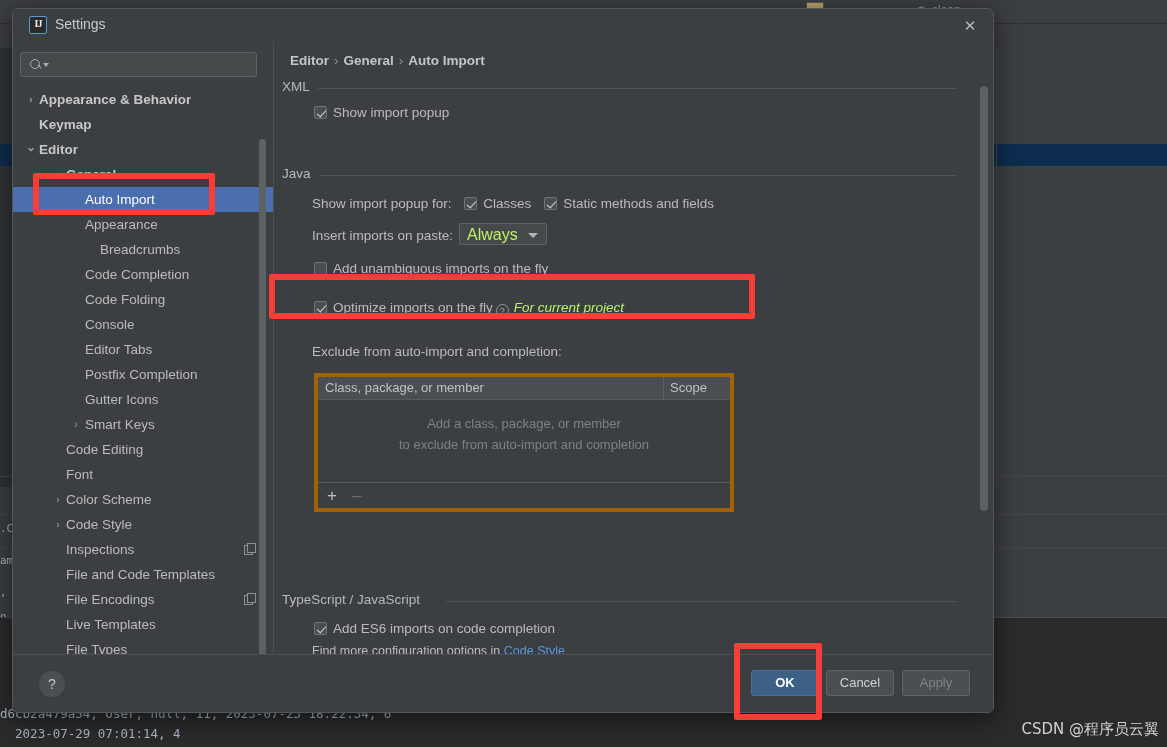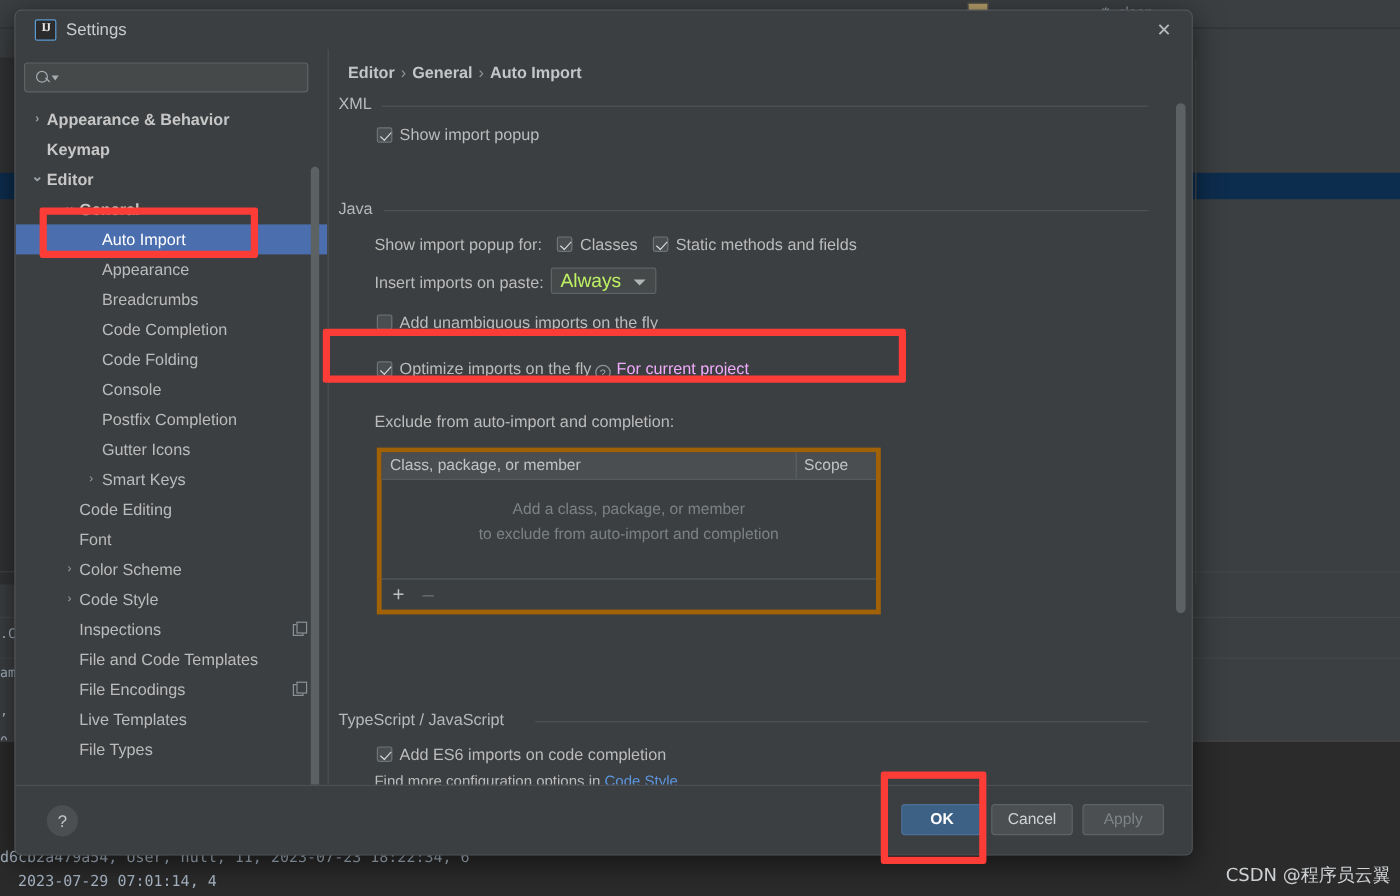--- a/index.html
+++ b/index.html
@@ -231,21 +231,21 @@
     cursor: pointer;
   }
   .cb.checked::after {
     content: "";
     position: absolute; left: 3.5px; top: 0.5px;
     width: 4px; height: 8px;
     border: solid #d6d9db;
     border-width: 0 1.7px 1.7px 0;
     transform: rotate(42deg);
   }
-  .dim { color: #f0abfc; }
+  .dim { color: #bef264; font-style: italic; }
   .link { color: #5c95de; }
 
   .combo {
     position: absolute;
     width: 88px; height: 22px;
     background: #45494a;
     border: 1px solid #5e6366;
     border-radius: 2px;
     cursor: pointer;
   }
@@ -433,30 +433,33 @@
           <span class="tree-arrow" style="left: 39px; font-size: 12px; line-height: 20px;">⌄</span>
           <span class="tree-label" style="left: 53px;">General</span>
         </div>
         <div class="tree-item selected">
           <span class="tree-label" style="left: 72px;">Auto Import</span>
         </div>
         <div class="tree-item">
           <span class="tree-label" style="left: 72px;">Appearance</span>
         </div>
         <div class="tree-item">
-          <span class="tree-label" style="left: 72px; text-align: right;">Breadcrumbs</span>
+          <span class="tree-label" style="left: 87px; text-align: right;">Breadcrumbs</span>
         </div>
         <div class="tree-item">
           <span class="tree-label" style="left: 72px;">Code Completion</span>
         </div>
         <div class="tree-item">
           <span class="tree-label" style="left: 72px;">Code Folding</span>
         </div>
         <div class="tree-item">
           <span class="tree-label" style="left: 72px;">Console</span>
+        </div>
+        <div class="tree-item">
+          <span class="tree-label" style="left: 72px;">Editor Tabs</span>
         </div>
         <div class="tree-item">
           <span class="tree-label" style="left: 72px;">Postfix Completion</span>
         </div>
         <div class="tree-item">
           <span class="tree-label" style="left: 72px;">Gutter Icons</span>
         </div>
         <div class="tree-item">
           <span class="tree-arrow" style="left: 57px;">›</span>
           <span class="tree-label" style="left: 72px;">Smart Keys</span>

